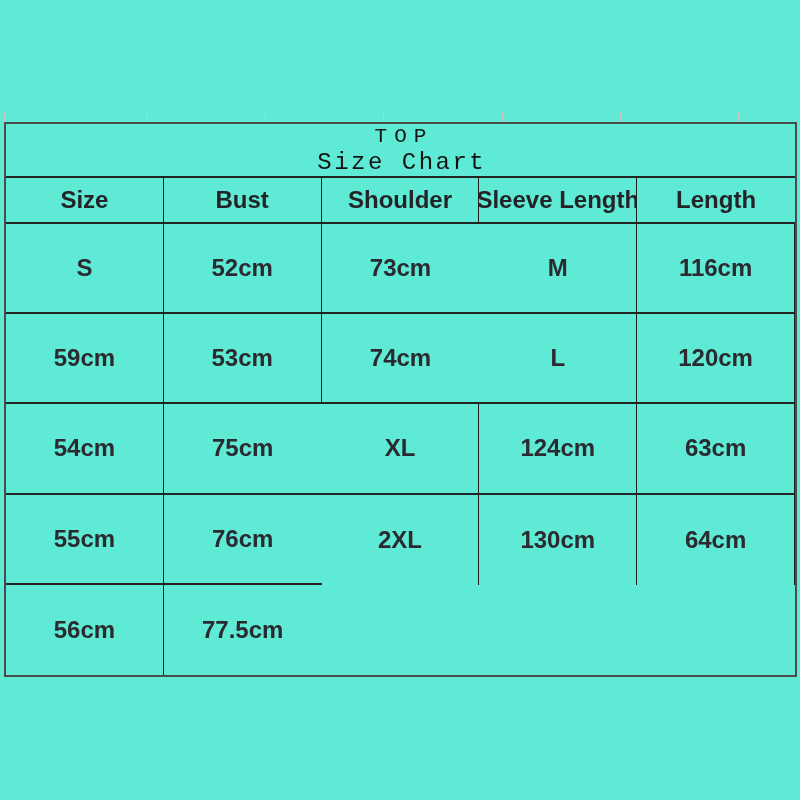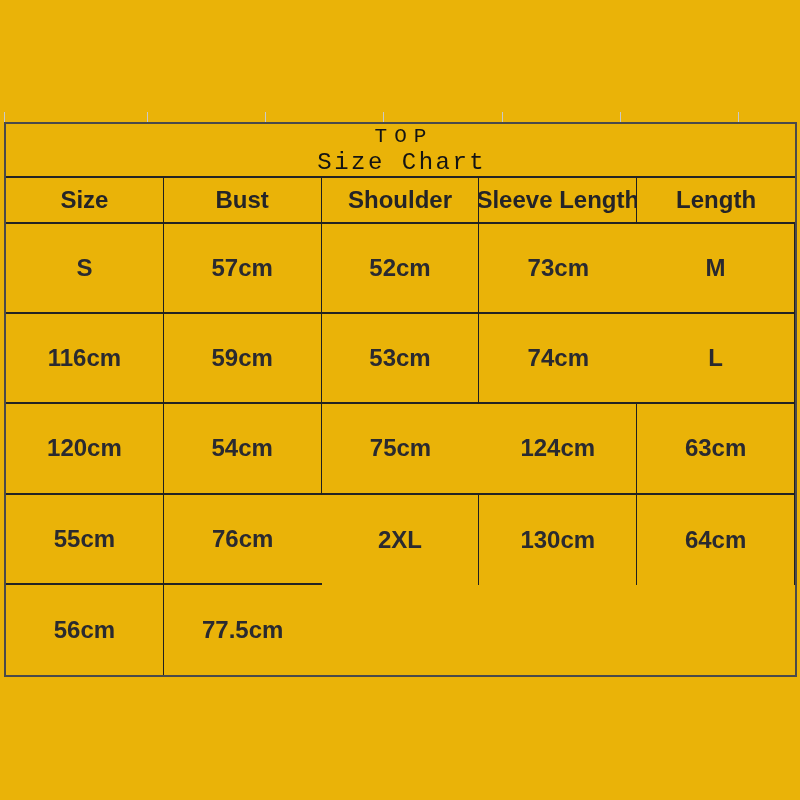--- a/index.html
+++ b/index.html
@@ -4,21 +4,21 @@
 <style>
   html, body {
     margin: 0;
     padding: 0;
     background: #ffffff;
   }
   .canvas {
     position: relative;
     width: 800px;
     height: 800px;
-    background: #eab308;
+    background: #5eead4;
     overflow: hidden;
     font-family: "Liberation Sans", sans-serif;
   }
   
   .tick {
     position: absolute;
     width: 1px;
     height: 10px;
     top: 112px;
     background: #c9c9c9;
@@ -91,35 +91,35 @@
       <div class="title-line2">Size Chart</div>
     </div>
 
     <div class="cell header-cell">Size</div>
     <div class="cell header-cell">Bust</div>
     <div class="cell header-cell">Shoulder</div>
     <div class="cell header-cell">Sleeve Length</div>
     <div class="cell header-cell last-col">Length</div>
 
     <div class="cell data-cell">S</div>
-    <div class="cell data-cell">57cm</div>
     <div class="cell data-cell">52cm</div>
     <div class="cell data-cell last-col">73cm</div>
 
     <div class="cell data-cell">M</div>
     <div class="cell data-cell">116cm</div>
     <div class="cell data-cell">59cm</div>
     <div class="cell data-cell">53cm</div>
     <div class="cell data-cell last-col">74cm</div>
 
     <div class="cell data-cell">L</div>
     <div class="cell data-cell">120cm</div>
     <div class="cell data-cell">54cm</div>
     <div class="cell data-cell last-col">75cm</div>
 
+    <div class="cell data-cell">XL</div>
     <div class="cell data-cell">124cm</div>
     <div class="cell data-cell">63cm</div>
     <div class="cell data-cell">55cm</div>
     <div class="cell data-cell last-col">76cm</div>
 
     <div class="cell data-cell last-row">2XL</div>
     <div class="cell data-cell last-row">130cm</div>
     <div class="cell data-cell last-row">64cm</div>
     <div class="cell data-cell last-row">56cm</div>
     <div class="cell data-cell last-row last-col">77.5cm</div>

